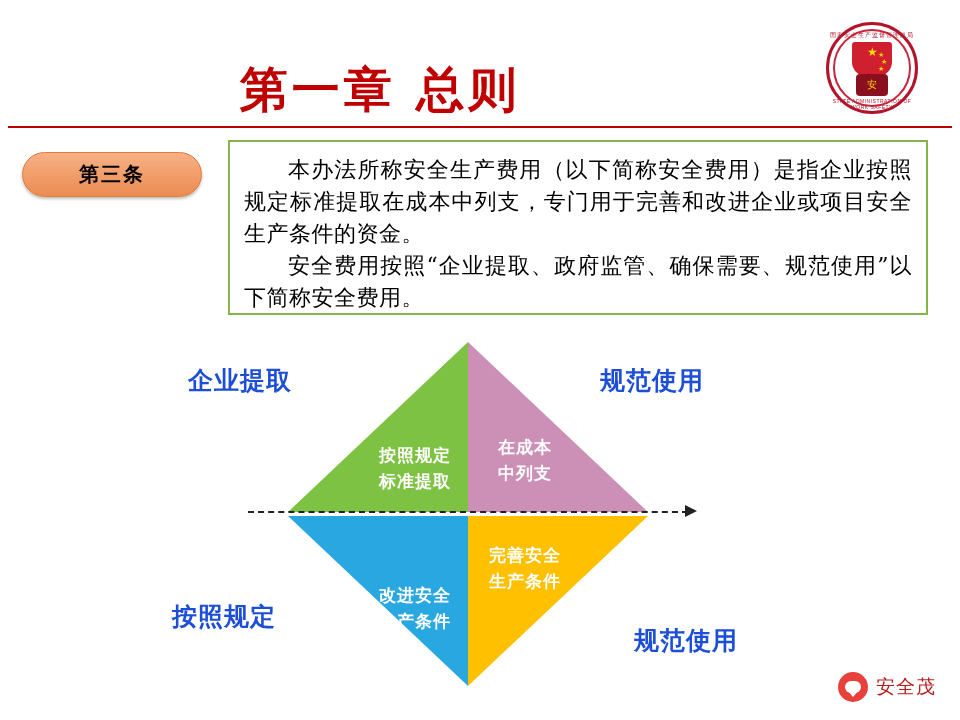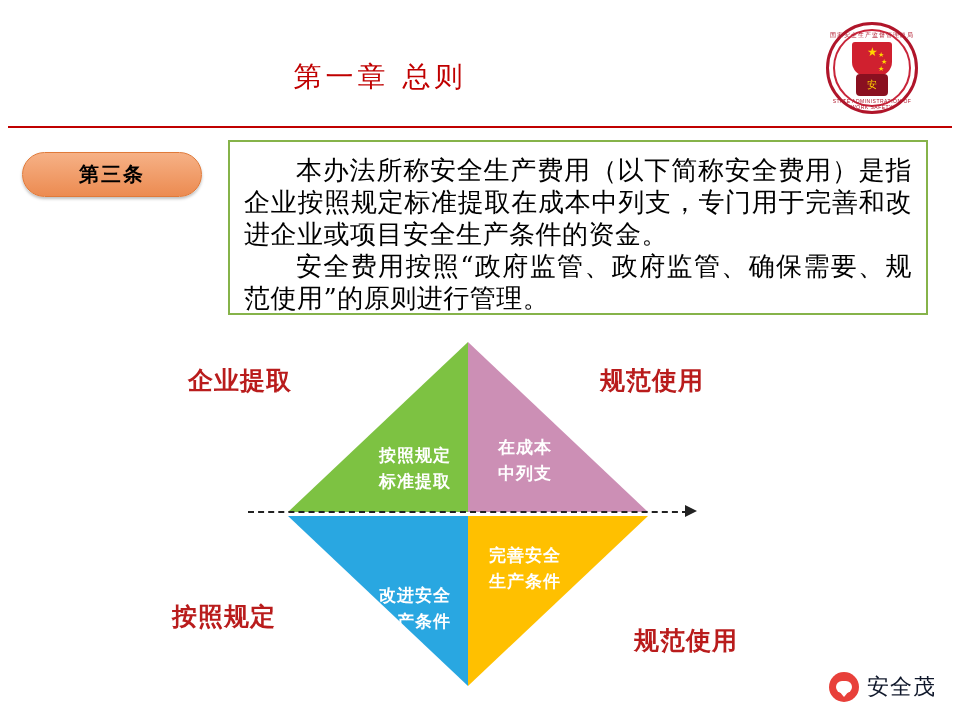--- a/index.html
+++ b/index.html
@@ -23,22 +23,22 @@
     width: 960px;
     height: 128px;
   }
   .header-title {
     position: absolute;
     left: 0;
     top: 58px;
     width: 760px;
     text-align: center;
     font-family: "DejaVu Serif", serif;
-    font-size: 28px;
-    font-weight: normal;
+    font-size: 48px;
+    font-weight: bold;
     color: #c00000;
     letter-spacing: 4px;
     white-space: nowrap;
   }
   .header-rule {
     position: absolute;
     left: 8px;
     top: 126px;
     width: 944px;
     height: 2px;
@@ -145,21 +145,21 @@
     width: 700px;
     height: 175px;
     border: 2px solid #86b34a;
     box-sizing: border-box;
     padding: 12px 14px 10px 14px;
     background: #ffffff;
   }
   .textbox p {
     margin: 0;
     font-family: "DejaVu Serif", serif;
-    font-size: 26px;
+    font-size: 22px;
     line-height: 32px;
     color: #000000;
     text-indent: 2em;
     letter-spacing: 0.5px;
     text-align: justify;
   }
 
   
   .diagram {
     position: absolute;
@@ -233,21 +233,21 @@
     border-top: 6px solid transparent;
     border-bottom: 6px solid transparent;
     border-left: 12px solid #222222;
   }
 
   .corner-label {
     position: absolute;
     font-size: 25px;
     font-weight: bold;
     font-family: "DejaVu Sans", sans-serif;
-    color: #b91c1c;
+    color: #1d4ed8;
     letter-spacing: 1px;
     white-space: nowrap;
   }
   .cl-tl { left: 188px; top: 364px; }
   .cl-tr { left: 600px; top: 364px; }
   .cl-bl { left: 172px; top: 600px; }
   .cl-br { left: 634px; top: 624px; }
 
   
   .watermark {
@@ -276,22 +276,22 @@
   .wm-icon::after {
     content: "";
     position: absolute;
     left: 10px; top: 19px;
     width: 0; height: 0;
     border-left: 5px solid transparent;
     border-right: 5px solid transparent;
     border-top: 6px solid #ffffff;
   }
   .wm-text {
-    font-size: 22px;
-    color: #0f172a;
+    font-size: 19px;
+    color: #b91c1c;
     font-family: "DejaVu Sans", sans-serif;
     letter-spacing: 1px;
   }
 </style>
 </head>
 <body>
 
 <div class="header">
   <div class="header-title">第一章  总则</div>
   <div class="header-rule"></div>
@@ -307,21 +307,21 @@
     <div class="emblem-star s4">★</div>
     <div class="emblem-badge">安</div>
     <div class="emblem-text-bottom">STATE ADMINISTRATION OF WORK SAFETY</div>
   </div>
 </div>
 
 <div class="pill">第三条</div>
 
 <div class="textbox">
   <p>本办法所称安全生产费用（以下简称安全费用）是指企业按照规定标准提取在成本中列支，专门用于完善和改进企业或项目安全生产条件的资金。</p>
-  <p>安全费用按照“政府监管、政府监管、确保需要、规范使用”的原则进行管理。</p>
+  <p>安全费用按照“企业提取、政府监管、确保需要、规范使用”以下简称安全费用。</p>
 </div>
 
 <div class="diagram">
   <div class="tri tri-tl"></div>
   <div class="tri tri-tr"></div>
   <div class="tri tri-bl"></div>
   <div class="tri tri-br"></div>
 
   <div class="tri-label lbl-tl">按照规定
 标准提取</div>

